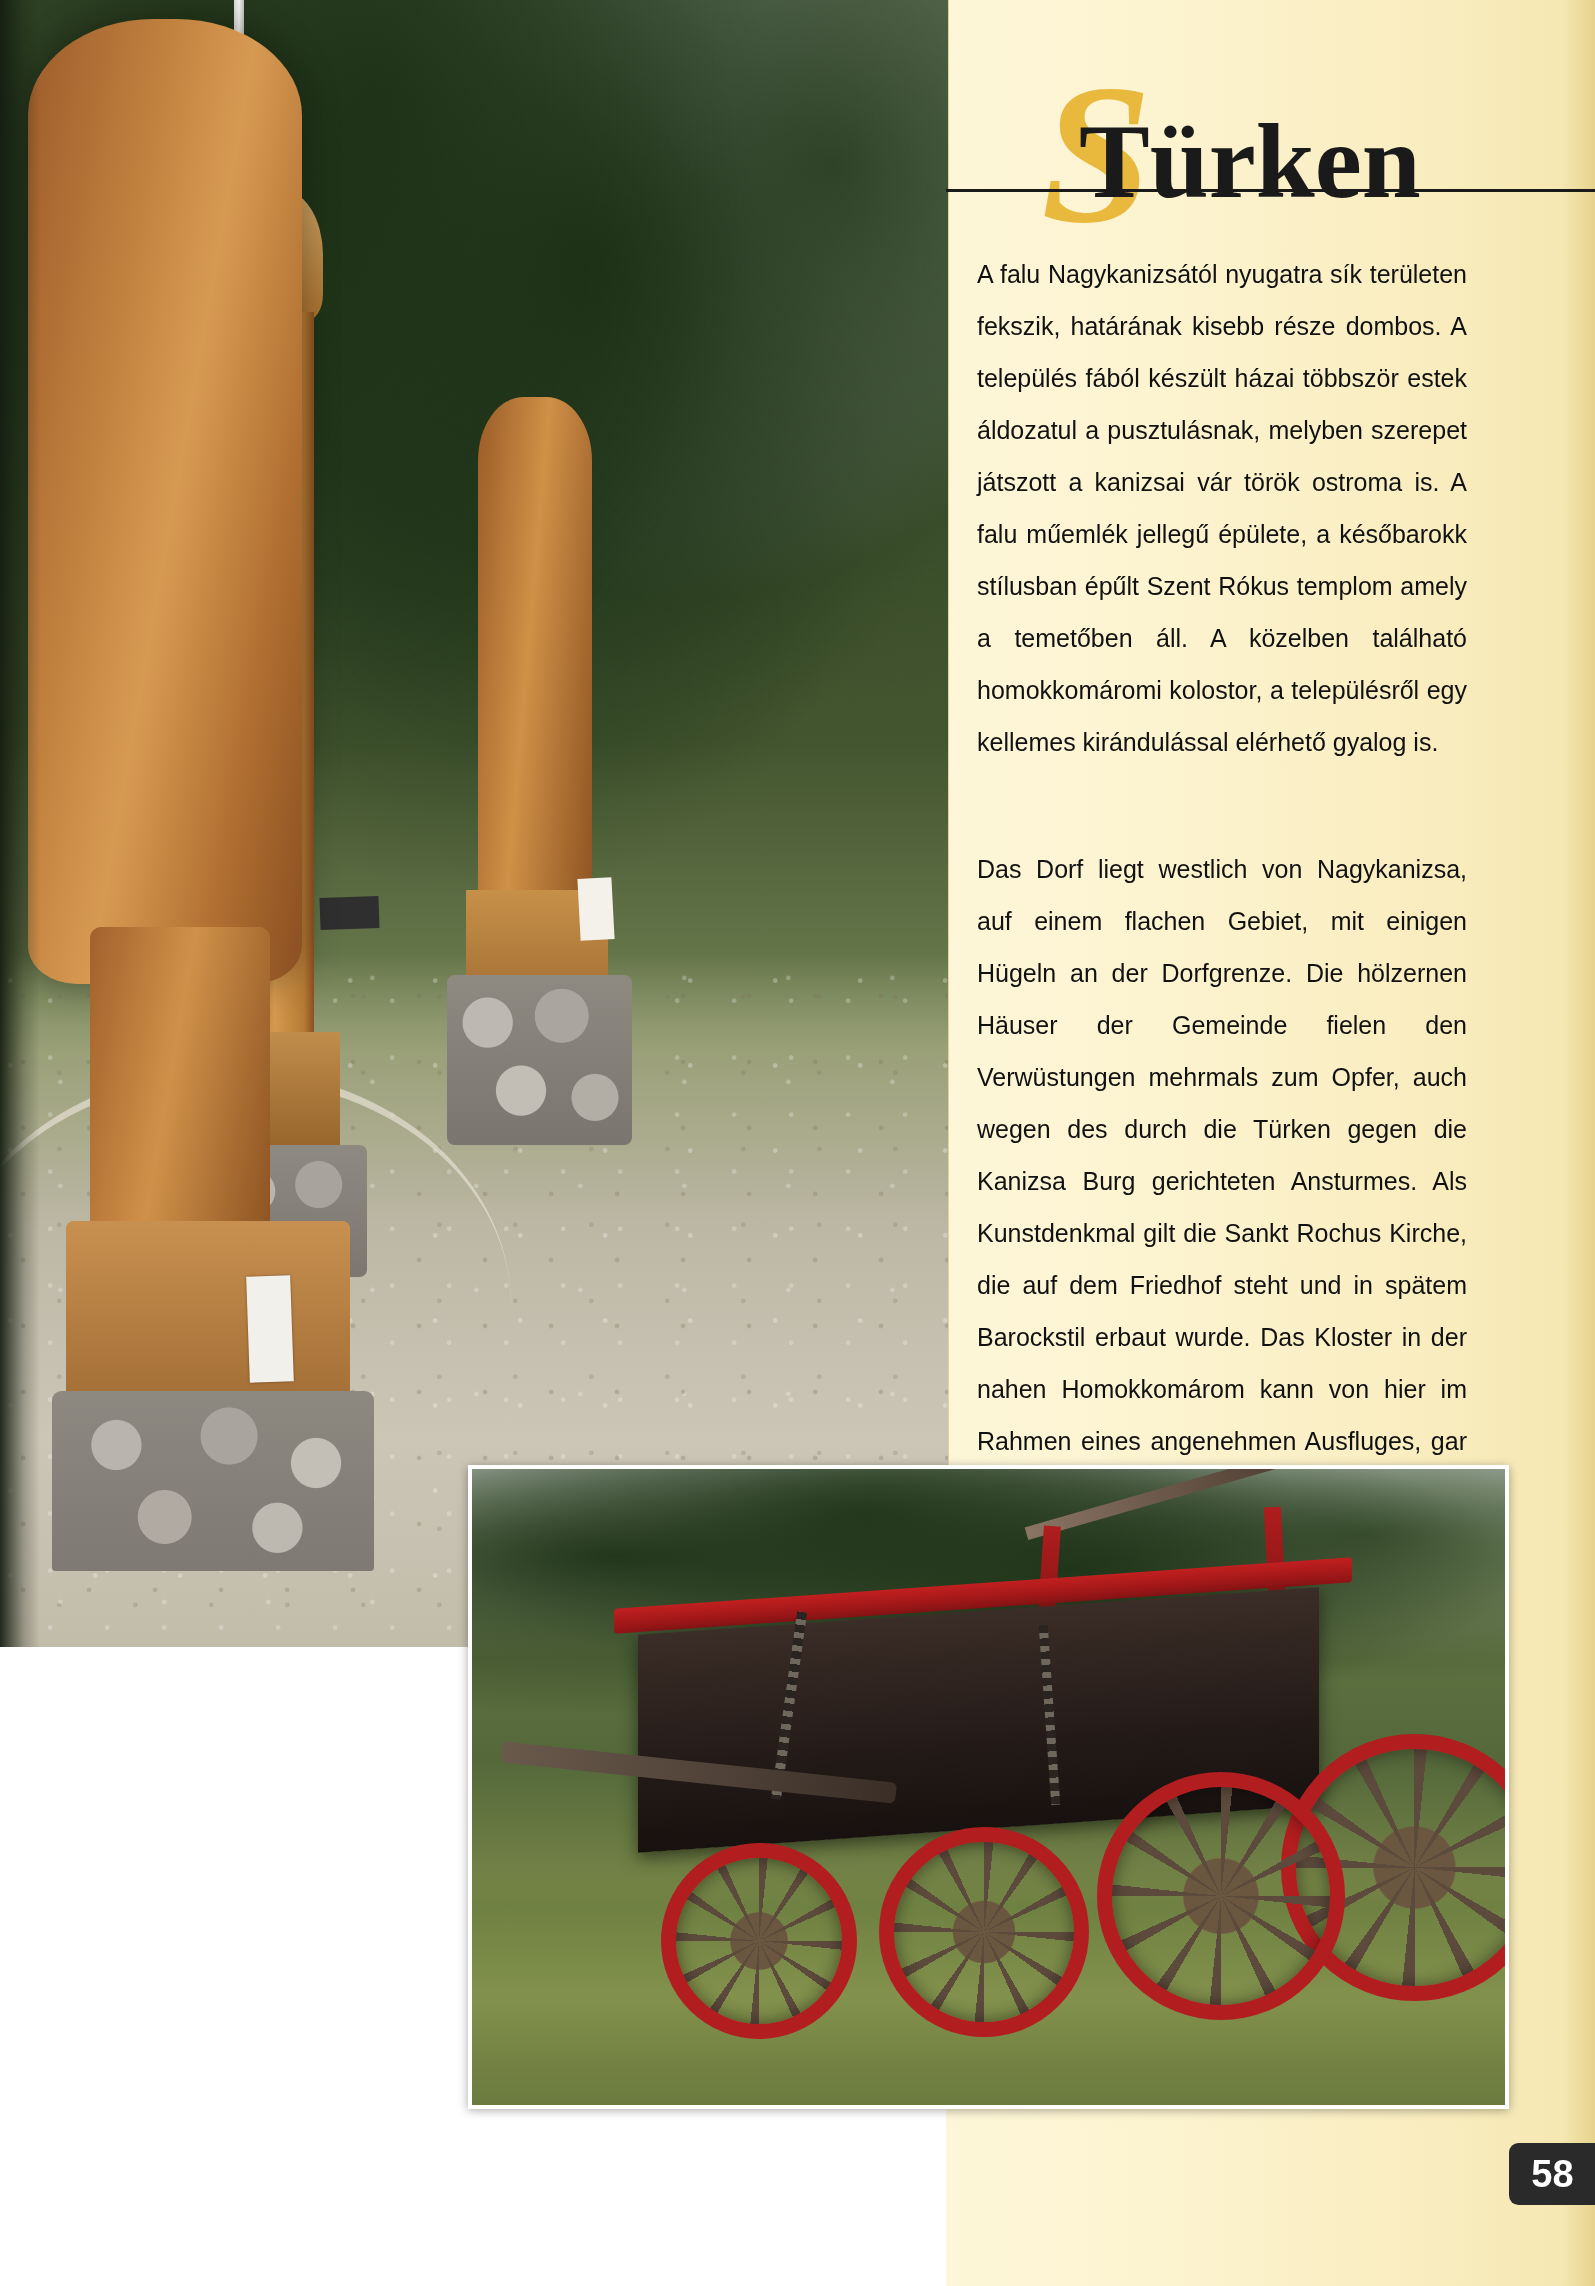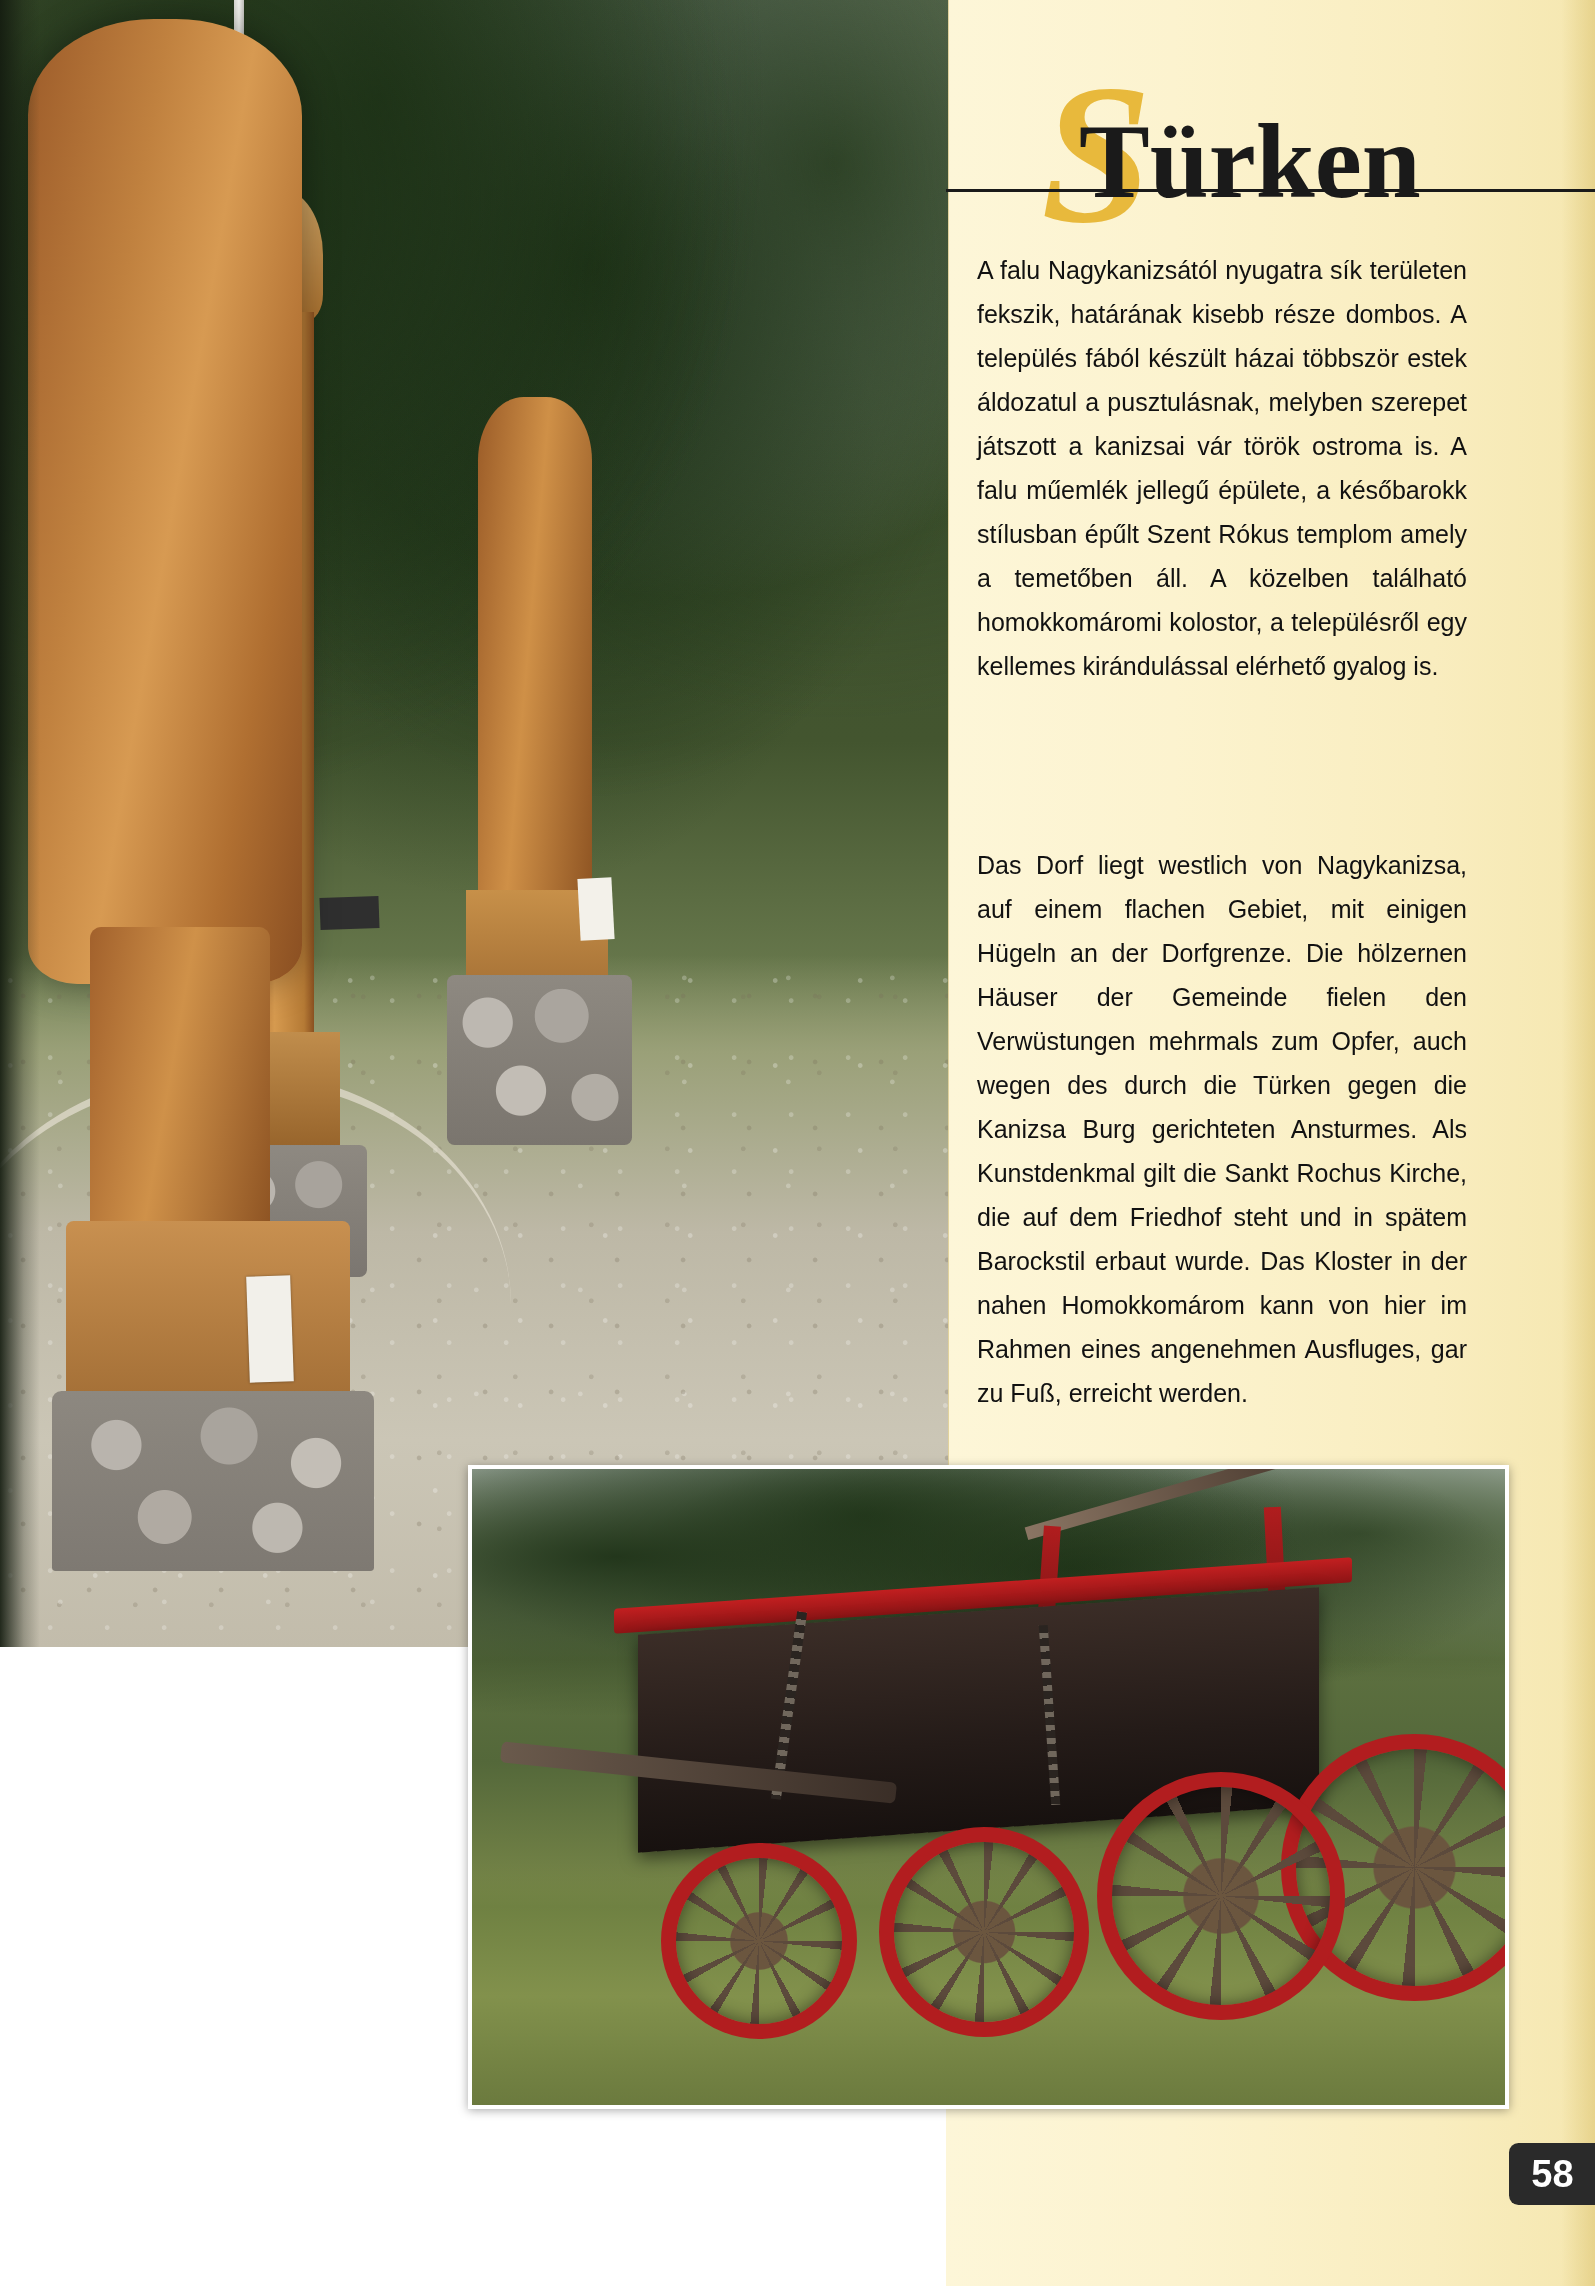--- a/index.html
+++ b/index.html
@@ -101,21 +101,21 @@
     background: #1a1a1a;
   }
 
   
   .text-block {
     position: absolute;
     left: 977px;
     width: 490px;
     color: #111111;
     font-size: 25px;
-    line-height: 44px;
+    line-height: 52px;
     text-align: justify;
     text-justify: inter-word;
     font-family: "Liberation Sans", sans-serif;
   }
   .text-hu { top: 248px; }
   .text-de { top: 843px; }
   .text-block p { margin: 0; }
 
   
   .photo {

